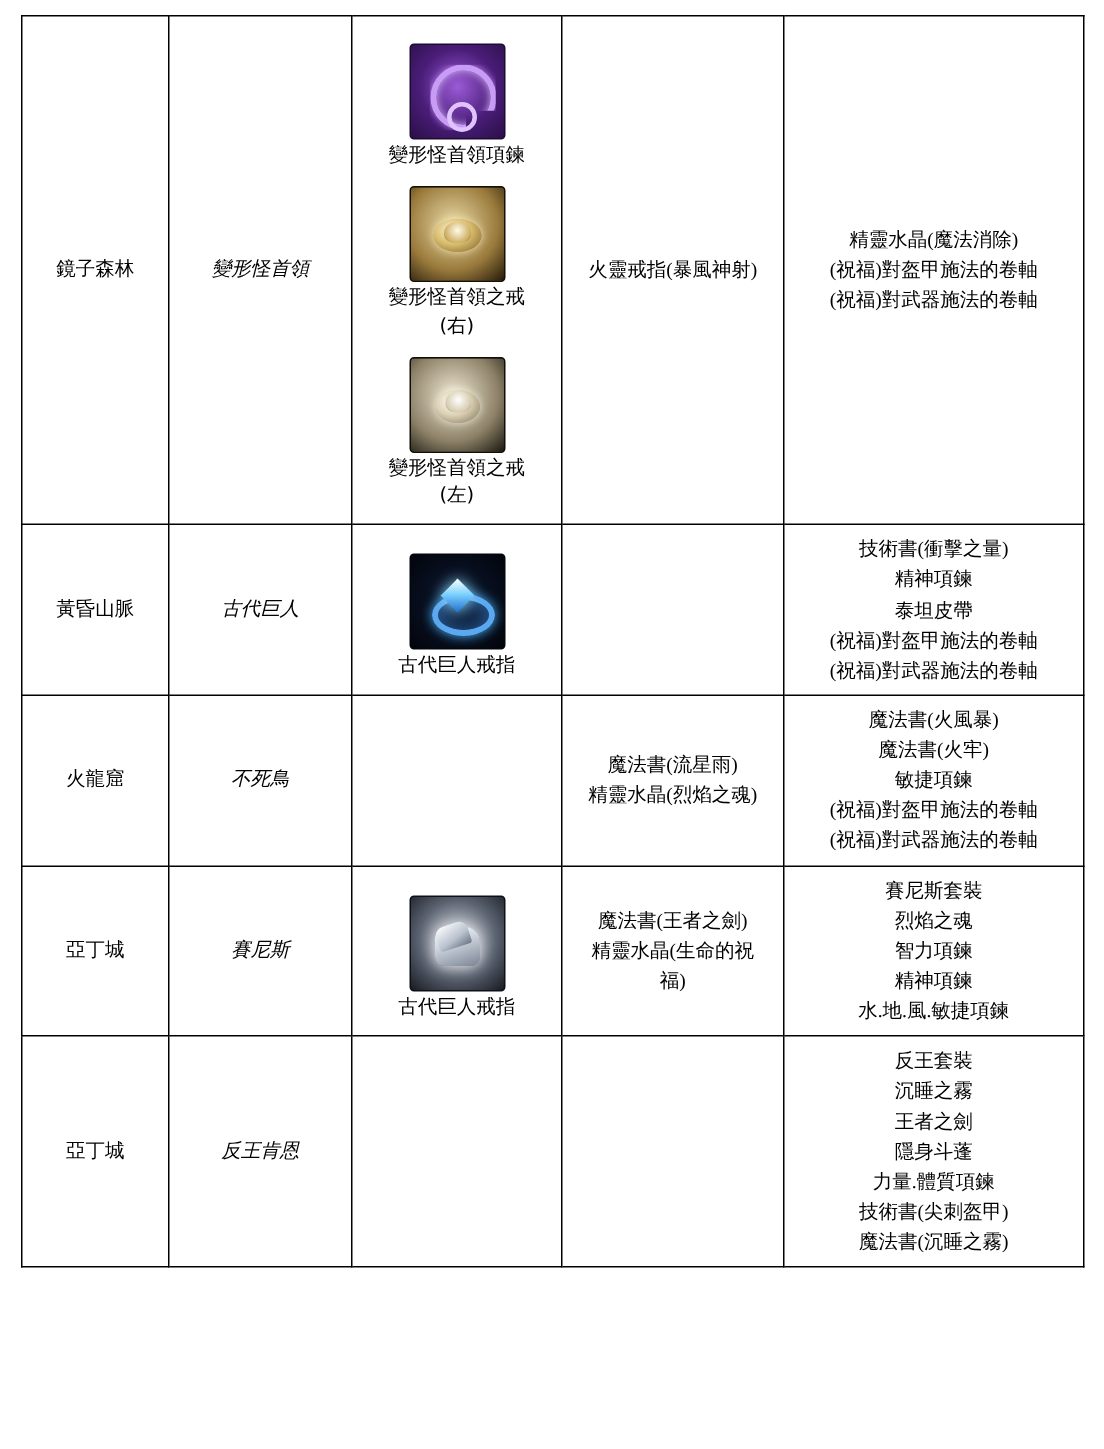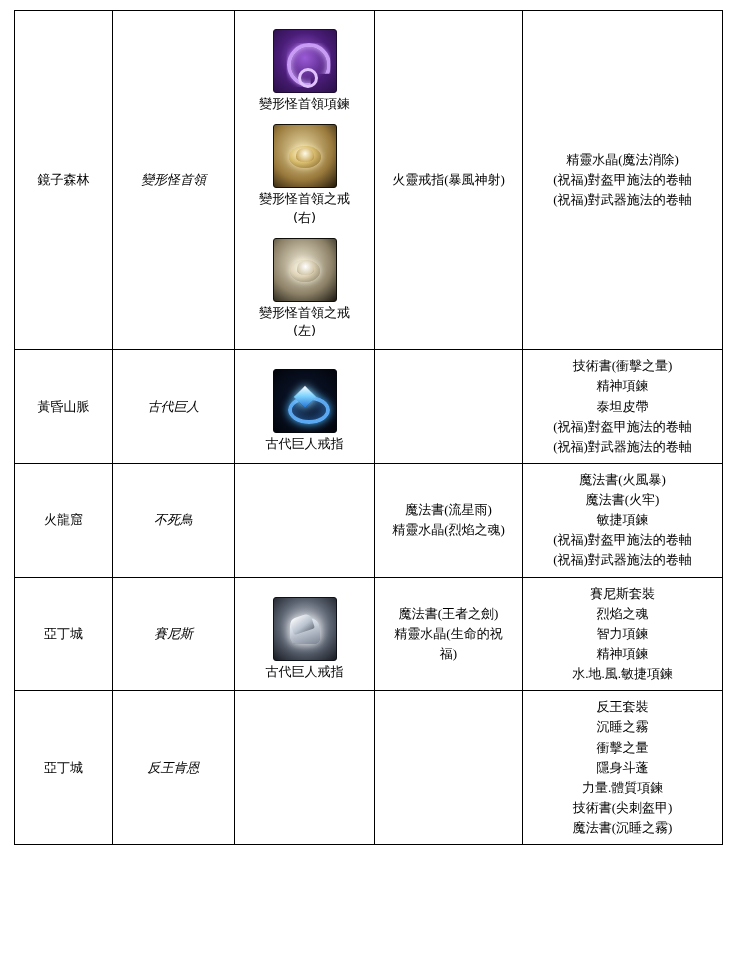--- a/index.html
+++ b/index.html
@@ -348,21 +348,21 @@
           <span>亞丁城</span>
         </td>
         <td class="sep-left sep-right">
           <span>反王肯恩</span>
         </td>
         <td></td>
         <td class="cell-lines"></td>
         <td class="cell-lines">
           <div>反王套裝</div>
           <div>沉睡之霧</div>
-          <div>衝擊之量</div>
+          <div>王者之劍</div>
           <div>隱身斗蓬</div>
           <div>力量.體質項鍊</div>
           <div>技術書(尖刺盔甲)</div>
           <div>魔法書(沉睡之霧)</div>
         </td>
       </tr>
 
     </tbody>
   </table>
 </div>

